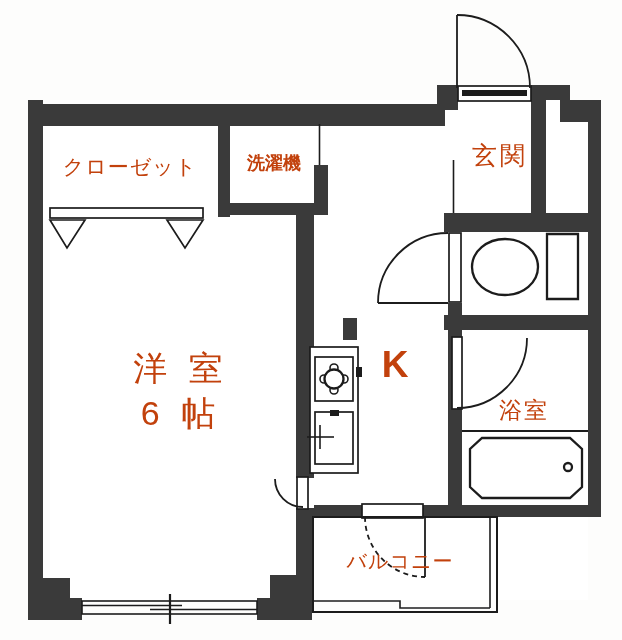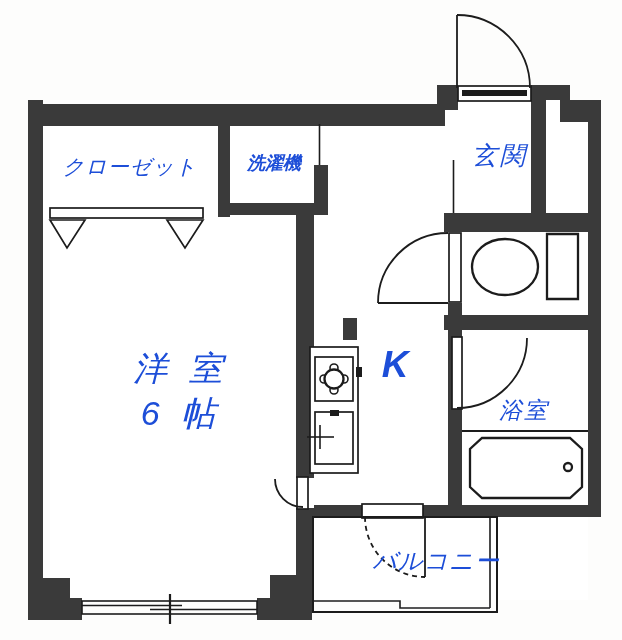--- a/index.html
+++ b/index.html
@@ -8,28 +8,28 @@
   #plan-svg{position:absolute;left:0;top:0;}
   .wall{fill:#3a3a3a;stroke:none;}
   .thin{stroke:#1c1c1c;stroke-width:1.6;fill:none;}
   .thin2{stroke:#1c1c1c;stroke-width:2.2;fill:none;}
   .fixture{stroke:#1c1c1c;stroke-width:2.3;fill:#ffffff;}
   .doorpanel{stroke:#1c1c1c;stroke-width:1.7;fill:#ffffff;}
   .arc{stroke:#1c1c1c;stroke-width:1.8;fill:none;}
   .arc-dash{stroke:#1c1c1c;stroke-width:1.8;fill:none;stroke-dasharray:5 4;}
   .whitebox{fill:#ffffff;stroke:none;}
   .label{position:absolute;transform:translate(-50%,-50%);white-space:nowrap;
-         color:#1d4ed8;line-height:1;font-style:italic;}
+         color:#c2410c;line-height:1;}
   .lbl-closet{font-size:21px;letter-spacing:1px;}
   .lbl-laundry{font-size:18px;font-weight:bold;letter-spacing:0px;text-align:center;}
   .lbl-genkan{font-size:25px;letter-spacing:3px;}
   .lbl-room{font-size:34px;letter-spacing:6px;}
   .lbl-k{font-size:37px;font-weight:bold;}
   .lbl-bath{font-size:23px;letter-spacing:2px;}
-  .lbl-balcony{font-size:24px;letter-spacing:1px;margin-left:36px;}
+  .lbl-balcony{font-size:20px;letter-spacing:1px;}
 </style>
 </head>
 <body>
 
 <div id="stage">
 
 <svg id="plan-svg" width="622" height="640" viewBox="0 0 622 640">
 
   <rect x="43" y="100" width="545" height="500" class="whitebox"></rect>
 

